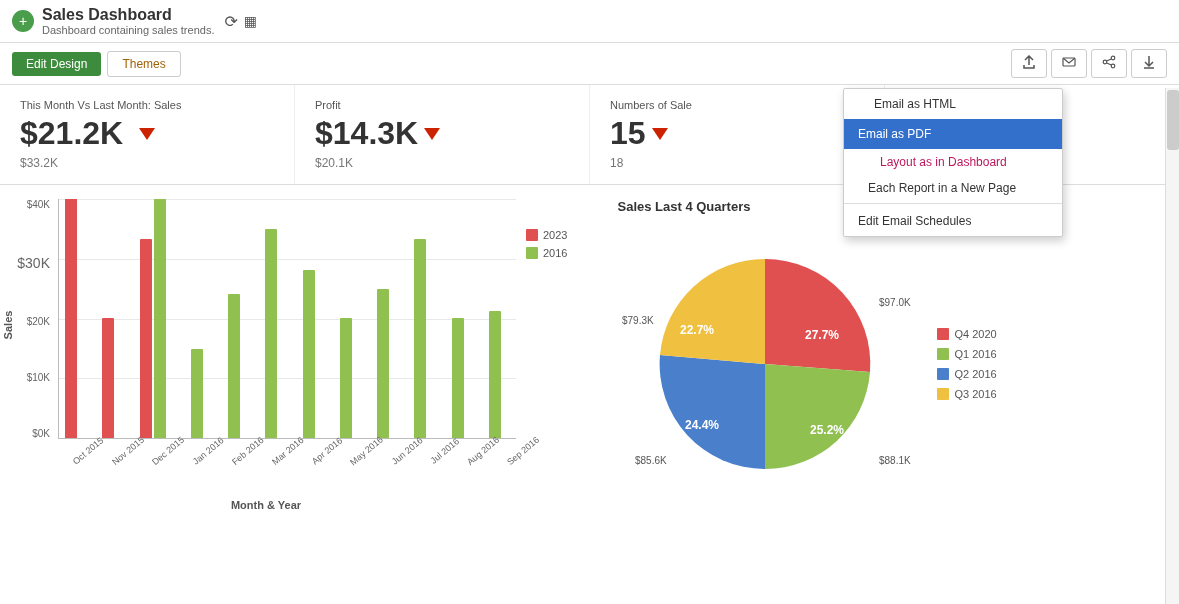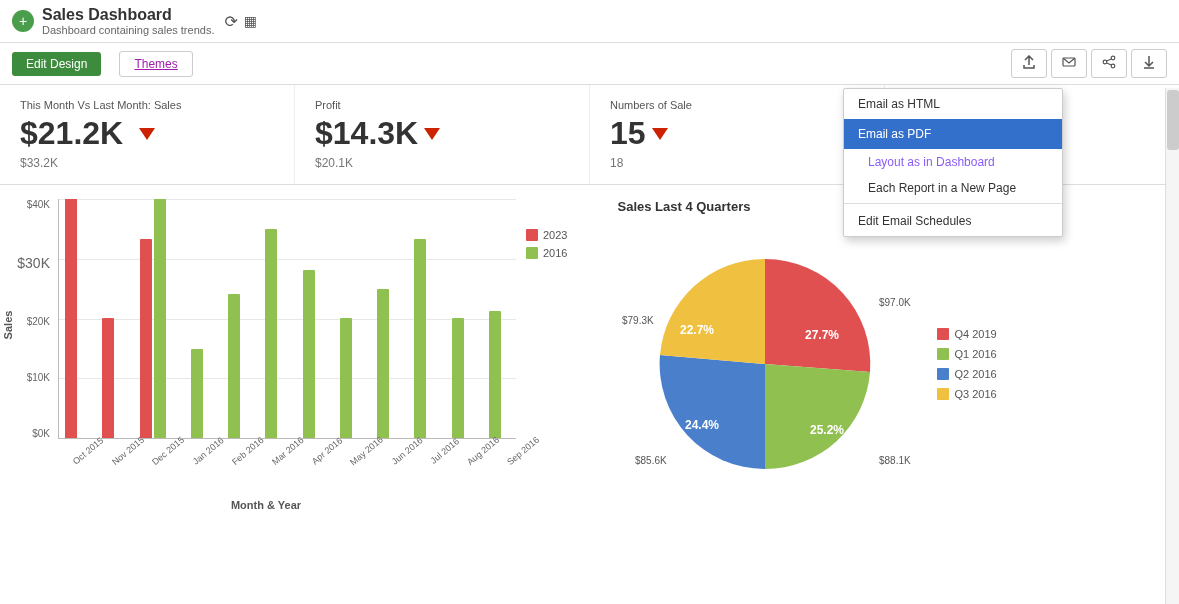--- a/index.html
+++ b/index.html
@@ -15,21 +15,21 @@
     <div style="font-size:11px;color:#666;">Dashboard containing sales trends.</div>
   </div>
   <div style="margin-left:10px; display:flex; gap:6px; align-items:center;">
     <button style="background:none;border:none;cursor:pointer;font-size:16px;color:#555;">⟳</button>
     <button style="background:none;border:none;cursor:pointer;font-size:14px;color:#555;">▦</button>
   </div>
 </div>
 
 <div style="display:flex; align-items:center; padding:6px 12px; border-bottom:1px solid #ddd; background:#fff;">
   <button style="background:#3d8b3d;color:#fff;border:none;padding:5px 14px;border-radius:3px;font-size:12px;cursor:pointer;">Edit Design</button>
-  <button style="background:#fff;color:#a21caf;border:1px solid #ccc;padding:5px 14px;border-radius:3px;font-size:12px;cursor:pointer;margin-left:18px;text-decoration:underline;">Themes</button>
+  <button style="background:#fff;color:#a16207;border:1px solid #ccc;padding:5px 14px;border-radius:3px;font-size:12px;cursor:pointer;margin-left:6px;">Themes</button>
   <div style="margin-left:auto; display:flex; gap:4px;">
     <button style="background:#fff;border:1px solid #ccc;padding:5px 10px;border-radius:3px;cursor:pointer;font-size:13px;color:#555;">
       <svg width="14" height="14" viewBox="0 0 14 14">
           <path d="M7 1 L7 10 M3 5 L7 1 L11 5 M2 10 L2 13 L12 13 L12 10" stroke="#555" stroke-width="1.5" fill="none"></path>
         </svg>
     </button>
     <button style="background:#fff;border:1px solid #ccc;padding:5px 10px;border-radius:3px;cursor:pointer;font-size:13px;color:#555;">
       <svg width="14" height="14" viewBox="0 0 14 14">
           <rect x="1" y="3" width="12" height="8" rx="1" stroke="#555" stroke-width="1.2" fill="none"></rect>
           <path d="M1 3 L7 8 L13 3" stroke="#555" stroke-width="1.2" fill="none"></path>
@@ -228,43 +228,43 @@
           <text x="262" y="82" text-anchor="start" font-size="10" fill="#555">$97.0K</text>
           <text x="262" y="240" text-anchor="start" font-size="10" fill="#555">$88.1K</text>
           <text x="18" y="240" text-anchor="start" font-size="10" fill="#555">$85.6K</text>
           <text x="5" y="100" text-anchor="start" font-size="10" fill="#555">$79.3K</text>
         </svg>
       </div>
 
       <div style="display:flex;flex-direction:column;gap:8px;">
         <div style="display:flex;align-items:center;gap:5px;">
           <div style="width:12px;height:12px;background:#e05050;border-radius:1px;"></div>
-          <span style="font-size:11px;color:#555;">Q4 2019</span>
+          <span style="font-size:11px;color:#555;">Q4 2020</span>
         </div>
         <div style="display:flex;align-items:center;gap:5px;">
           <div style="width:12px;height:12px;background:#90c050;border-radius:1px;"></div>
           <span style="font-size:11px;color:#555;">Q1 2016</span>
         </div>
         <div style="display:flex;align-items:center;gap:5px;">
           <div style="width:12px;height:12px;background:#4a7fcc;border-radius:1px;"></div>
           <span style="font-size:11px;color:#555;">Q2 2016</span>
         </div>
         <div style="display:flex;align-items:center;gap:5px;">
           <div style="width:12px;height:12px;background:#f0c040;border-radius:1px;"></div>
           <span style="font-size:11px;color:#555;">Q3 2016</span>
         </div>
       </div>
     </div>
   </div>
 </div>
 
 <div style="position:fixed;top:88px;right:116px;background:#fff;border:1px solid #ccc;box-shadow:2px 4px 10px rgba(0,0,0,0.2);z-index:100;width:220px;border-radius:2px;">
-  <div style="padding:8px 14px;font-size:12px;color:#333;cursor:pointer;">Email as HTML</div>
+  <div style="padding:8px 14px;font-size:12px;color:#333;cursor:pointer;margin-left:16px;">Email as HTML</div>
   <div style="padding:8px 14px;font-size:12px;color:#fff;background:#3370cc;cursor:pointer;">Email as PDF</div>
-  <div style="padding:6px 14px 6px 24px;font-size:12px;color:#8b5cf6;cursor:pointer;">Layout as in Dashboard</div>
+  <div style="padding:6px 14px 6px 36px;font-size:12px;color:#be185d;cursor:pointer;">Layout as in Dashboard</div>
   <div style="padding:6px 14px 6px 24px;font-size:12px;color:#333;cursor:pointer;">Each Report in a New Page</div>
   <div style="border-top:1px solid #ddd;margin:2px 0;"></div>
   <div style="padding:8px 14px;font-size:12px;color:#333;cursor:pointer;">Edit Email Schedules</div>
 </div>
 
 <div style="position:fixed;right:0;top:88px;width:14px;height:516px;background:#f5f5f5;border-left:1px solid #ddd;">
   <div style="width:12px;height:60px;background:#ccc;border-radius:3px;margin:2px auto;"></div>
 </div>
 
 </body></html>

